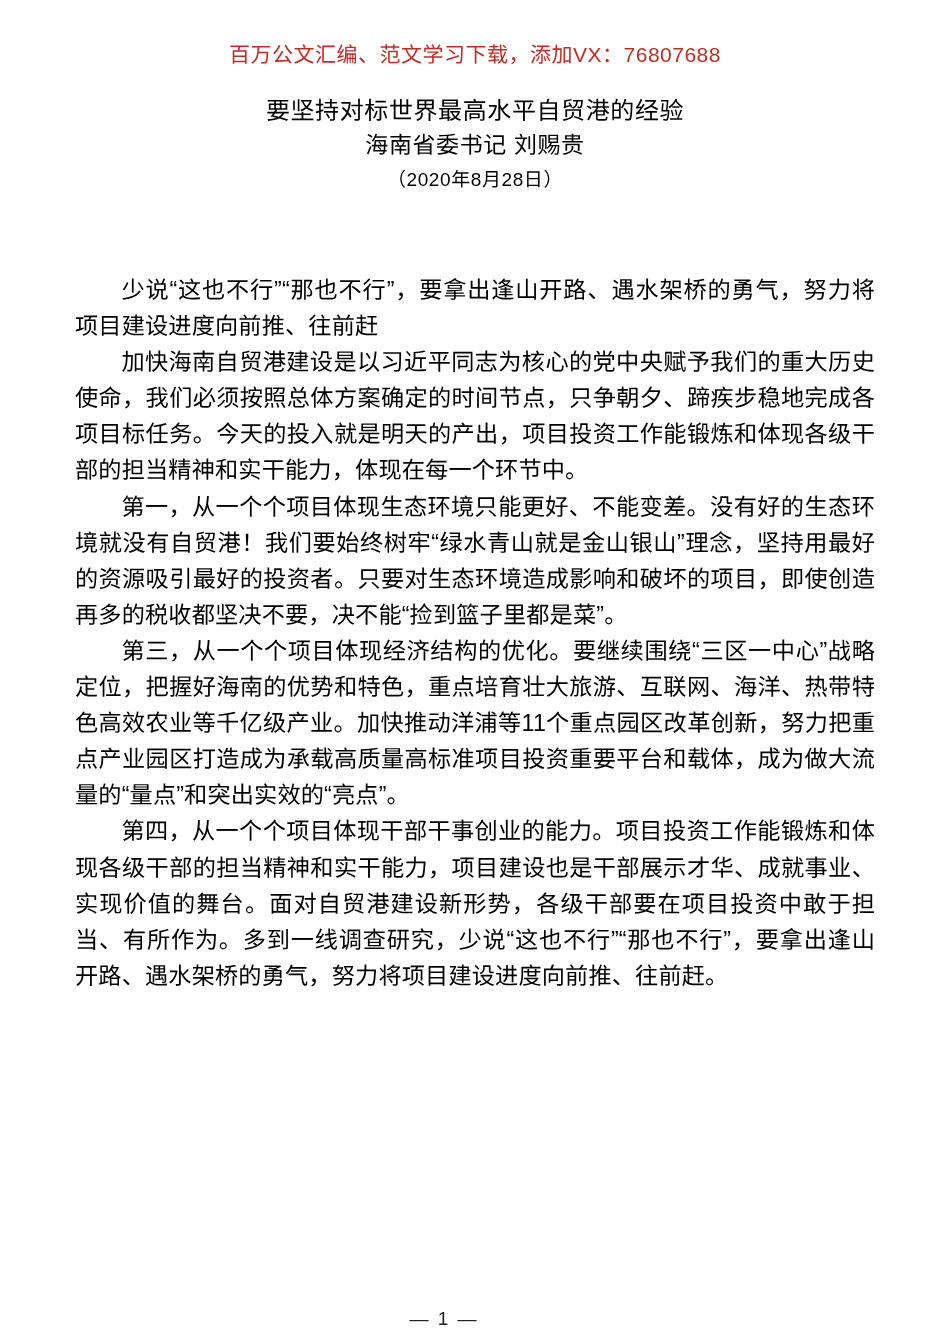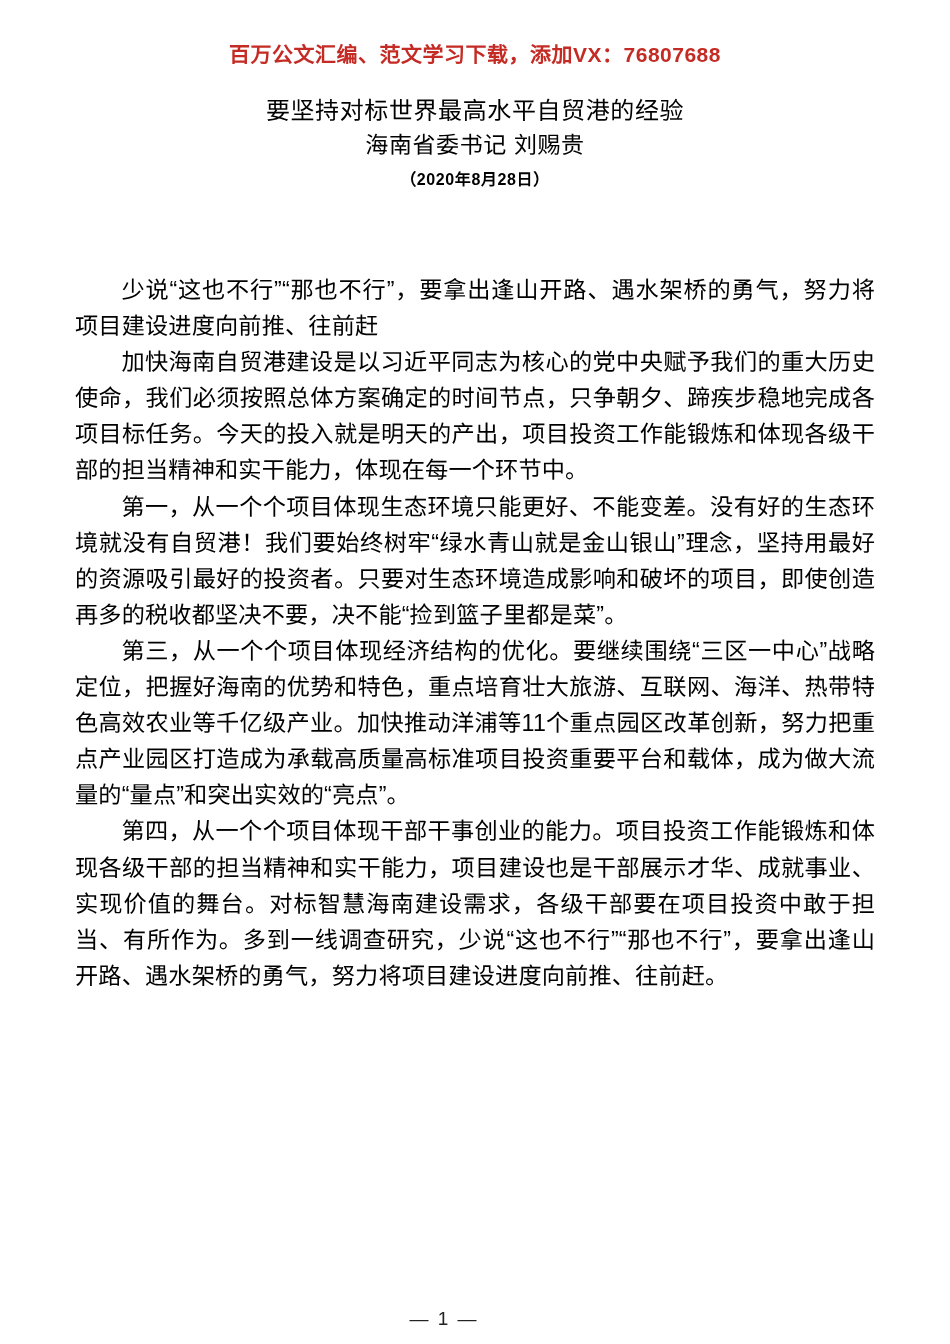--- a/index.html
+++ b/index.html
@@ -26,21 +26,21 @@
   }
 
   
   .promo-banner {
     position: absolute;
     top: 40px;
     left: 0;
     width: 950px;
     text-align: center;
     font-size: 21px;
-    font-weight: 700;
+    font-weight: 400;
     letter-spacing: 0.5px;
     line-height: 30px;
     white-space: nowrap;
   }
 
   
   .title-block {
     position: absolute;
     top: 94px;
     left: 0;
@@ -56,23 +56,23 @@
   }
 
   .doc-byline {
     font-size: 23px;
     line-height: 34px;
     font-weight: 400;
     letter-spacing: 0.6px;
   }
 
   .doc-date {
-    font-size: 16px;
+    font-size: 19px;
     line-height: 36px;
-    font-weight: 700;
+    font-weight: 400;
     letter-spacing: 0.6px;
   }
 
   
   .body-area {
     position: absolute;
     top: 272px;
     left: 75px;
     width: 800px;
   }
@@ -121,18 +121,18 @@
     <div class="doc-title-line">要坚持对标世界最高水平自贸港的经验</div>
     <div class="doc-byline">海南省委书记  刘赐贵</div>
     <div class="doc-date">（2020年8月28日）</div>
   </div>
 
   <div class="body-area" id="body-area">
       <p class="para"><span>少说“这也不行”“那也不行”，要拿出逢山开路、遇水架桥的勇气，努力将项目建设进度向前推、往前赶</span></p>
       <p class="para"><span>加快海南自贸港建设是以习近平同志为核心的党中央赋予我们的重大历史使命，我们必须按照总体方案确定的时间节点，只争朝夕、蹄疾步稳地完成各项目标任务。今天的投入就是明天的产出，项目投资工作能锻炼和体现各级干部的担当精神和实干能力，体现在每一个环节中。</span></p>
       <p class="para"><b class="lead">第一，从一个个项目体现生态环境只能更好、不能变差。</b><span>没有好的生态环境就没有自贸港！我们要始终树牢“绿水青山就是金山银山”理念，坚持用最好的资源吸引最好的投资者。只要对生态环境造成影响和破坏的项目，即使创造再多的税收都坚决不要，决不能“捡到篮子里都是菜”。</span></p>
       <p class="para"><b class="lead">第三，从一个个项目体现经济结构的优化。</b><span>要继续围绕“三区一中心”战略定位，把握好海南的优势和特色，重点培育壮大旅游、互联网、海洋、热带特色高效农业等千亿级产业。加快推动洋浦等11个重点园区改革创新，努力把重点产业园区打造成为承载高质量高标准项目投资重要平台和载体，成为做大流量的“量点”和突出实效的“亮点”。</span></p>
-      <p class="para"><b class="lead">第四，从一个个项目体现干部干事创业的能力。</b><span>项目投资工作能锻炼和体现各级干部的担当精神和实干能力，项目建设也是干部展示才华、成就事业、实现价值的舞台。对标智慧海南建设需求，各级干部要在项目投资中敢于担当、有所作为。多到一线调查研究，少说“这也不行”“那也不行”，要拿出逢山开路、遇水架桥的勇气，努力将项目建设进度向前推、往前赶。</span></p>
+      <p class="para"><b class="lead">第四，从一个个项目体现干部干事创业的能力。</b><span>项目投资工作能锻炼和体现各级干部的担当精神和实干能力，项目建设也是干部展示才华、成就事业、实现价值的舞台。面对自贸港建设新形势，各级干部要在项目投资中敢于担当、有所作为。多到一线调查研究，少说“这也不行”“那也不行”，要拿出逢山开路、遇水架桥的勇气，努力将项目建设进度向前推、往前赶。</span></p>
     </div>
 
   <div class="page-footer">— 1 —</div>
 
 </div>
 
 </body></html>

